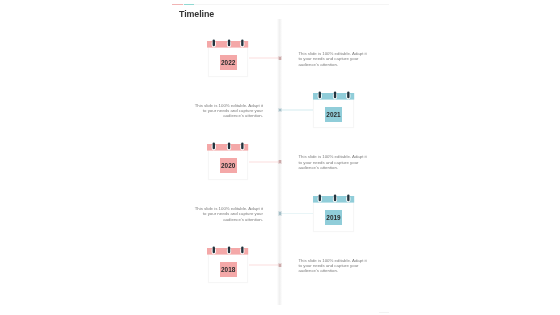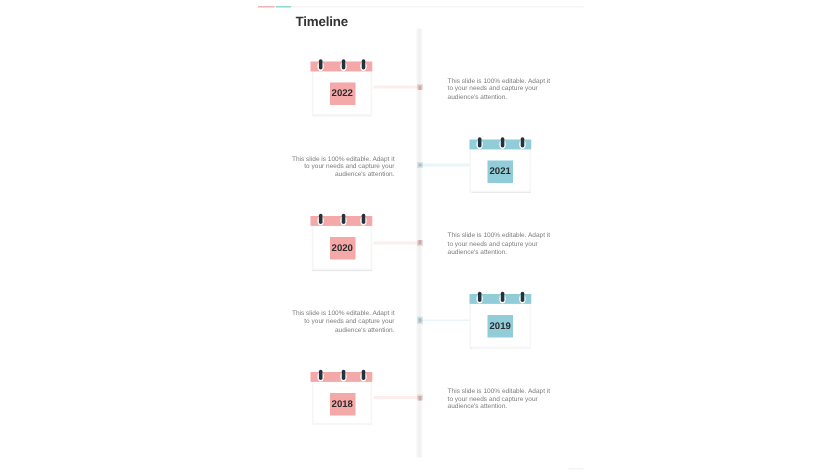--- a/index.html
+++ b/index.html
@@ -3,21 +3,21 @@
 <meta charset="utf-8">
 <style>
   html,body{margin:0;padding:0;}
   body{width:560px;height:315px;background:#ffffff;font-family:"Liberation Sans",sans-serif;overflow:hidden;}
   .slide{position:relative;width:560px;height:315px;background:#ffffff;}
 
   .accent-rule{position:absolute;left:172px;top:3.9px;width:217px;height:1px;background:#f5f5f5;}
   .accent-pink{position:absolute;left:0;top:0;width:11.2px;height:1px;background:#f0a8a8;opacity:0.85;}
   .accent-teal{position:absolute;left:11.7px;top:0;width:10.3px;height:1px;background:#7ed3cb;opacity:0.85;}
 
-  .title{position:absolute;left:197px;top:10.3px;font-size:8.9px;font-weight:bold;color:#333333;
+  .title{position:absolute;left:179px;top:10.3px;font-size:8.9px;font-weight:bold;color:#333333;
          letter-spacing:-0.1px;line-height:8.7px;-webkit-font-smoothing:antialiased;
          will-change:opacity;opacity:0.999;white-space:nowrap;}
 
   .axis{position:absolute;left:276.6px;top:19.1px;width:5.6px;height:286.4px;
         background:linear-gradient(to right,#fdfdfd 0%,#f8f8f8 22%,#f0f0f0 45%,#f0f0f0 58%,#f8f8f8 80%,#fdfdfd 100%);}
   .footer-rule{position:absolute;left:378.6px;top:311.6px;width:10.8px;height:1px;background:#f3f3f3;}
 
   
   .row{position:absolute;left:0;width:560px;height:0;}
   .row.r0{top:58.3px;} .row.r1{top:110px;} .row.r2{top:161.7px;}

